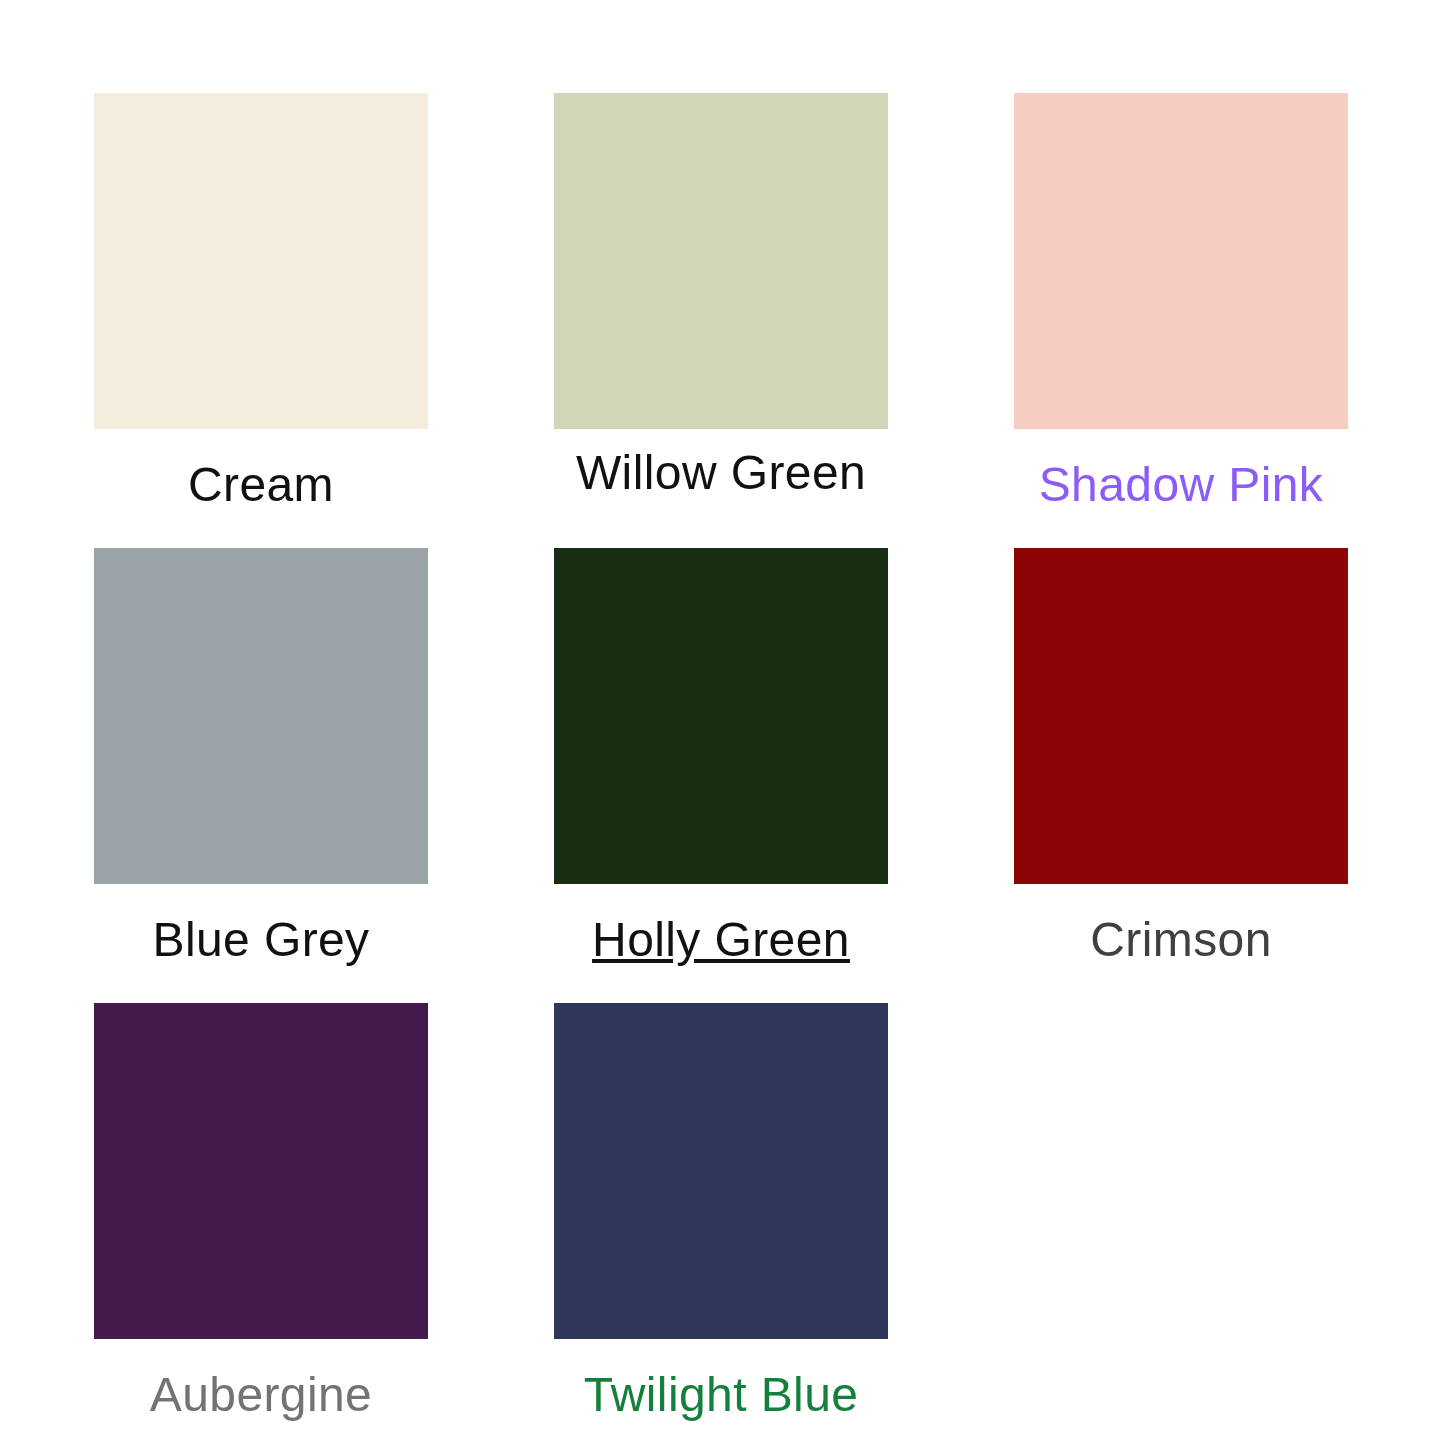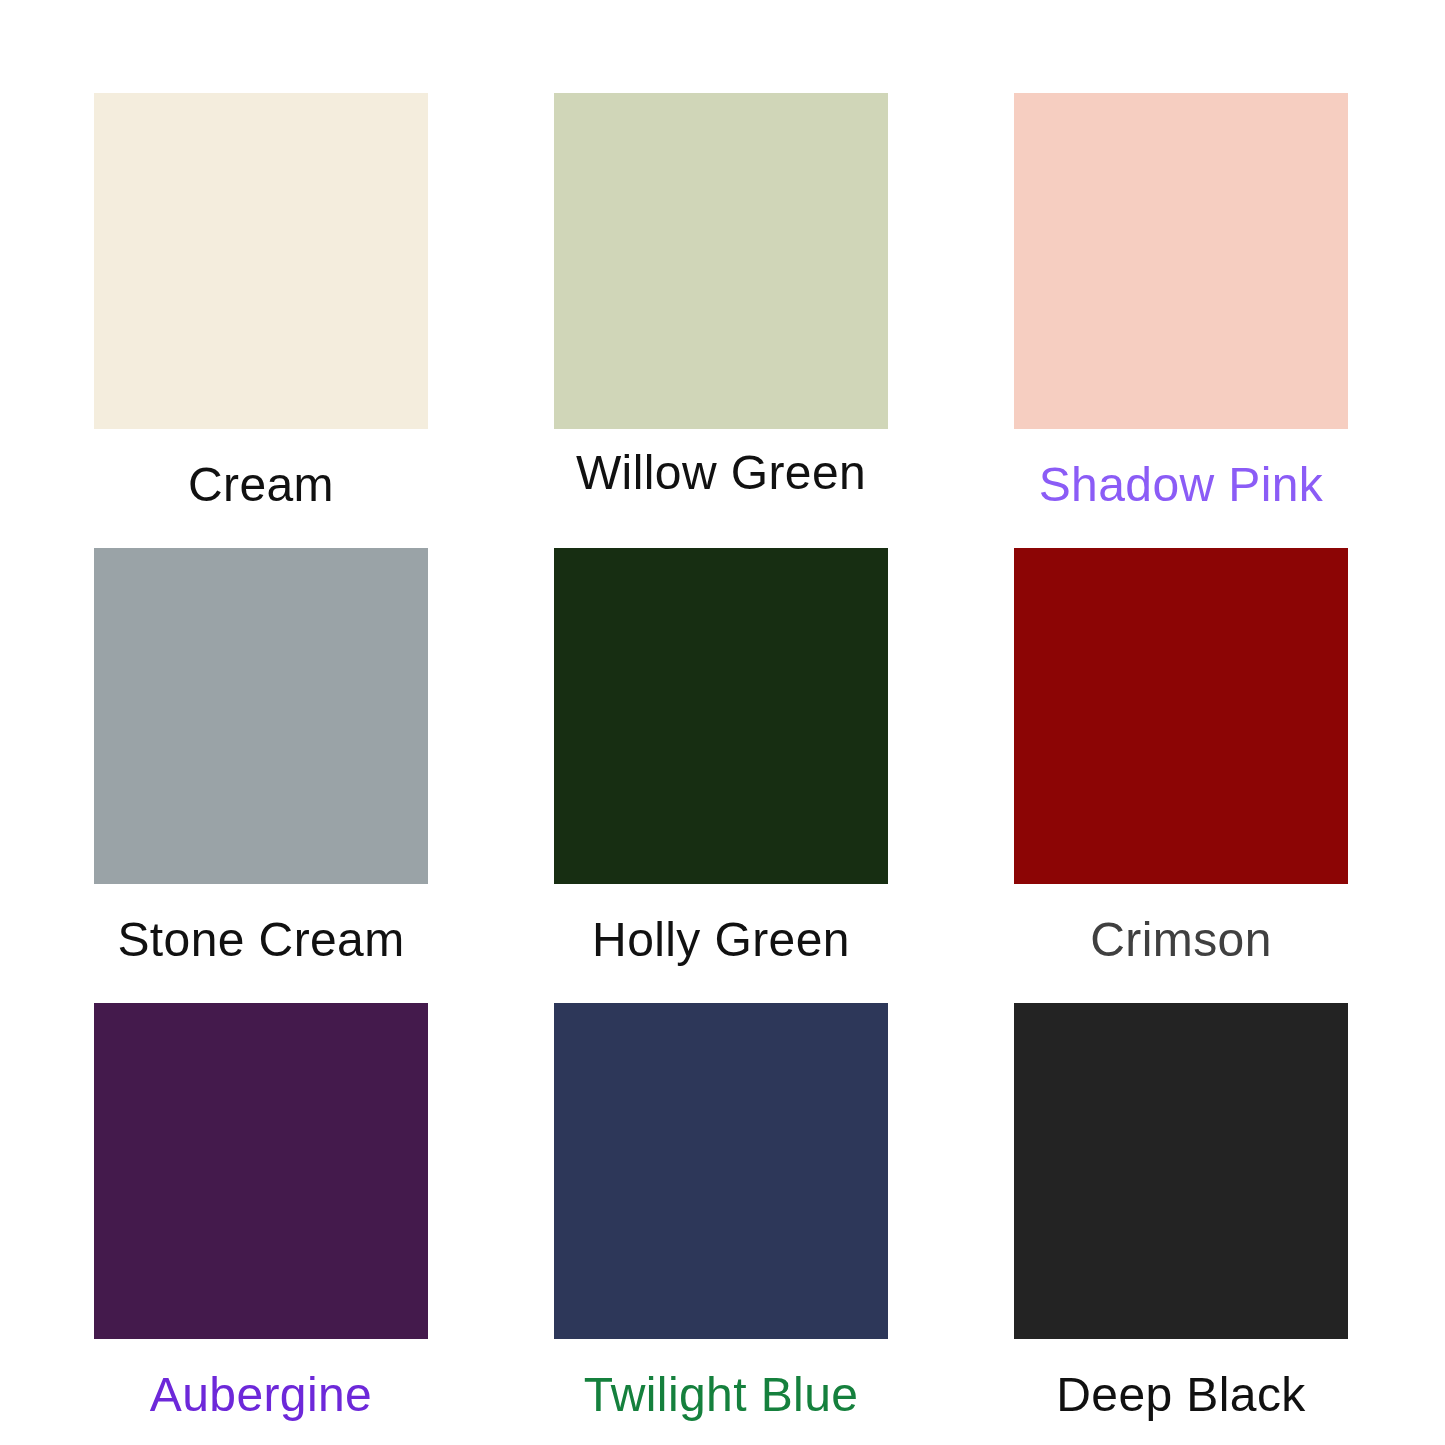--- a/index.html
+++ b/index.html
@@ -71,42 +71,38 @@
       <div class="swatch-label" style="color: rgb(17, 17, 17); margin-top: 20px;">Willow Green</div>
     </div>
 
     <div class="swatch-cell">
       <div class="swatch-chip" style="background-color: rgb(246, 206, 193);"></div>
       <div class="swatch-label" style="color: #8b5cf6;">Shadow Pink</div>
     </div>
 
     <div class="swatch-cell">
       <div class="swatch-chip" style="background-color: rgb(154, 163, 167);"></div>
-      <div class="swatch-label" style="color: rgb(17, 17, 17);">Stone Cream</div>
+      <div class="swatch-label" style="color: rgb(17, 17, 17);">Blue Grey</div>
     </div>
 
     <div class="swatch-cell">
       <div class="swatch-chip" style="background-color: rgb(23, 46, 18);"></div>
-      <div class="swatch-label" style="color: rgb(17, 17, 17);">Holly Green</div>
+      <div class="swatch-label" style="color: rgb(17, 17, 17); text-decoration: underline;">Holly Green</div>
     </div>
 
     <div class="swatch-cell">
       <div class="swatch-chip" style="background-color: rgb(140, 5, 5);"></div>
       <div class="swatch-label" style="color: #404040;">Crimson</div>
     </div>
 
     <div class="swatch-cell">
       <div class="swatch-chip" style="background-color: rgb(68, 26, 76);"></div>
-      <div class="swatch-label" style="color: #6d28d9;">Aubergine</div>
+      <div class="swatch-label" style="color: #737373;">Aubergine</div>
     </div>
 
     <div class="swatch-cell">
       <div class="swatch-chip" style="background-color: rgb(45, 55, 89);"></div>
       <div class="swatch-label" style="color: #15803d;">Twilight Blue</div>
     </div>
 
-    <div class="swatch-cell">
-      <div class="swatch-chip" style="background-color: rgb(35, 35, 35);"></div>
-      <div class="swatch-label" style="color: rgb(17, 17, 17);">Deep Black</div>
-    </div>
 
   </div>
 </div>
 
 </body></html>

